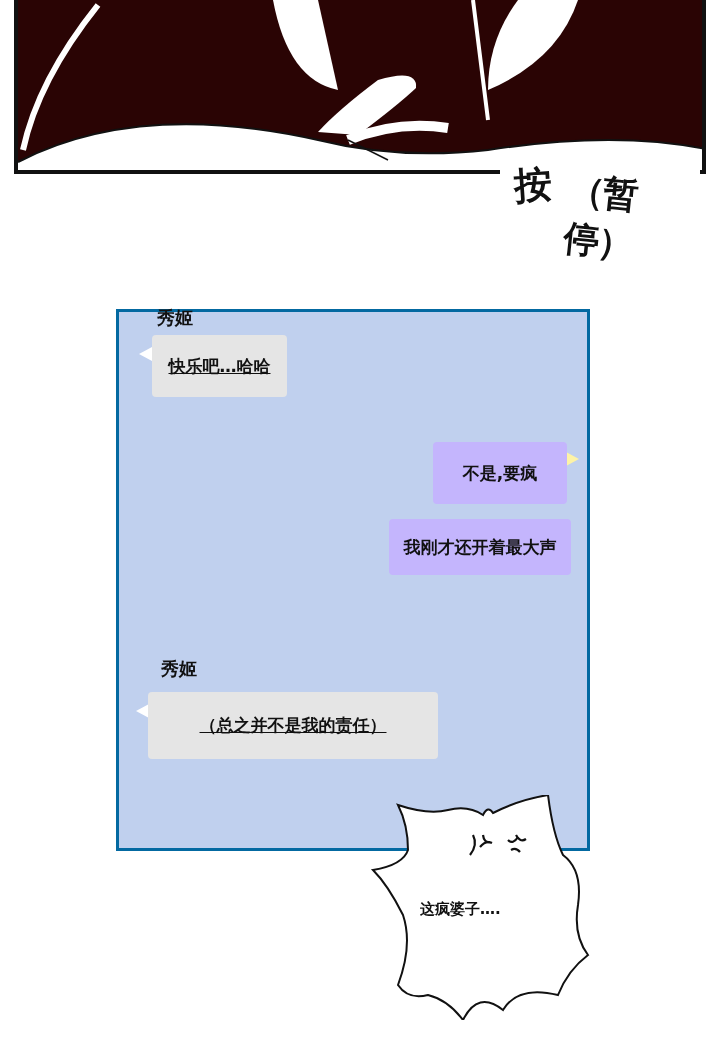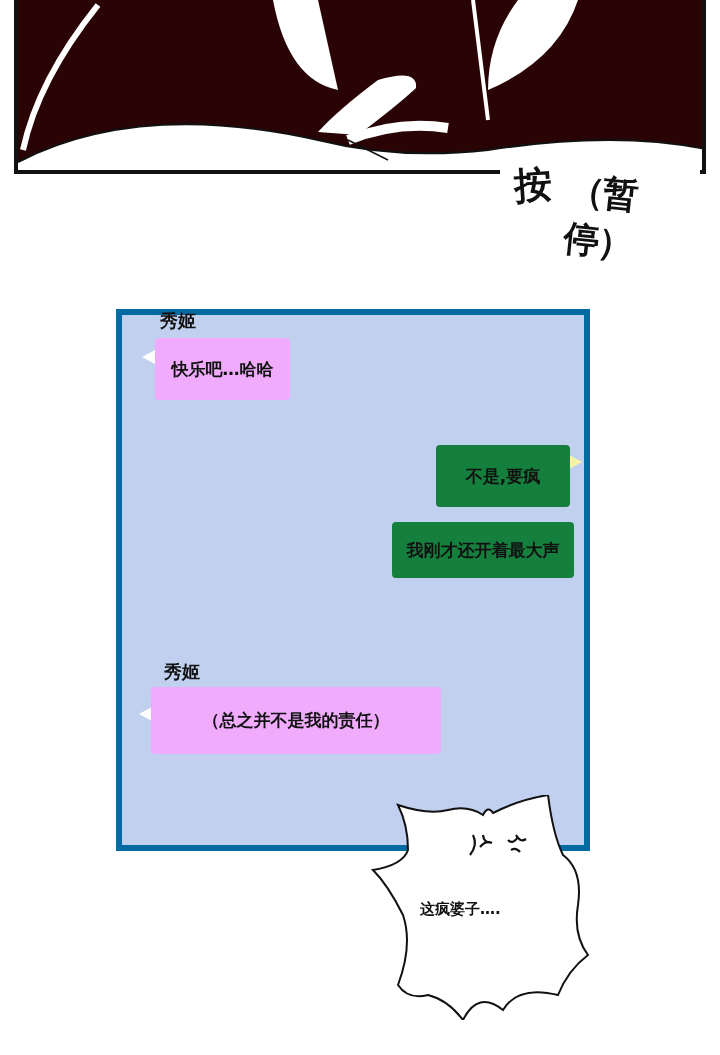--- a/index.html
+++ b/index.html
@@ -3,25 +3,25 @@
 <meta charset="utf-8">
 <style>
   html,body{margin:0;padding:0;background:#fff;}
   body{width:720px;height:1055px;position:relative;overflow:hidden;font-family:"DejaVu Sans",sans-serif;}
   .top-panel{position:absolute;left:14px;top:-4px;width:692px;height:178px;border:4px solid #111;box-sizing:border-box;background:#2a0404;overflow:hidden;}
   .top-panel svg{position:absolute;left:0;top:0;}
   .sfx{position:absolute;left:500px;top:150px;width:200px;height:80px;background:#fff;}
   .sfx span{position:absolute;font-weight:bold;color:#111;}
   .sfx .a{left:14px;top:10px;font-size:38px;transform:rotate(-4deg);}
   .sfx .b{left:66px;top:22px;font-size:36px;transform:rotate(6deg);letter-spacing:-2px;}
-  .chat{position:absolute;left:116px;top:309px;width:474px;height:542px;background:#c0d0ee;border:6px solid #0369a1;box-sizing:border-box;}
+  .chat{position:absolute;left:116px;top:309px;width:474px;height:542px;background:#c0d0ee;border:3px solid #0369a1;box-sizing:border-box;}
   .name{position:absolute;font-size:18px;font-weight:bold;color:#111;}
   .bubble{position:absolute;border-radius:4px;font-size:17px;font-weight:bold;color:#111;display:flex;align-items:center;justify-content:center;white-space:nowrap;}
-  .bubble.white{background:#f0abfc;}
-  .bubble.yellow{background:#15803d;}
+  .bubble.white{background:#e5e5e5;text-decoration:underline;}
+  .bubble.yellow{background:#c4b5fd;}
   .tail-l{position:absolute;width:0;height:0;border-top:7px solid transparent;border-bottom:7px solid transparent;border-right:13px solid #fff;}
   .tail-r{position:absolute;width:0;height:0;border-top:7px solid transparent;border-bottom:7px solid transparent;border-left:13px solid #fdf3a6;}
   .burst{position:absolute;left:368px;top:795px;width:225px;height:225px;}
   .burst-text{position:absolute;left:420px;top:900px;font-size:15px;font-weight:bold;color:#111;}
 </style>
 </head>
 <body>
 
 <div class="top-panel">
   <svg width="692" height="178" viewBox="0 0 692 178">
@@ -45,21 +45,21 @@
   <div class="name" style="left:38px;top:-6px;">秀姬</div>
   <div class="tail-l" style="left:20px;top:35px;"></div>
   <div class="bubble white" style="left:33px;top:23px;width:135px;height:62px;">快乐吧…哈哈</div>
 
   <div class="tail-r" style="left:447px;top:140px;"></div>
   <div class="bubble yellow" style="left:314px;top:130px;width:134px;height:62px;">不是,要疯</div>
   <div class="bubble yellow" style="left:270px;top:207px;width:182px;height:56px;">我刚才还开着最大声</div>
 
   <div class="name" style="left:42px;top:345px;">秀姬</div>
   <div class="tail-l" style="left:17px;top:392px;"></div>
-  <div class="bubble white" style="left:29px;top:372px;width:290px;height:67px;">（总之并不是我的责任）</div>
+  <div class="bubble white" style="left:29px;top:380px;width:290px;height:67px;">（总之并不是我的责任）</div>
 </div>
 
 <svg class="burst" viewBox="0 0 225 225">
   <path d="M30 10 Q60 20 80 15 Q100 10 115 20 Q120 10 125 18 Q150 5 180 0 Q185 40 195 60 Q215 75 210 110 Q205 140 220 160 Q200 175 190 200 Q150 190 135 215 Q110 195 95 225 Q80 205 60 200 Q40 205 30 190 Q45 150 35 120 Q20 90 5 75 Q35 70 40 55 Q40 30 30 10 Z" fill="#fff" stroke="#111" stroke-width="2"></path>
   <g stroke="#111" stroke-width="2.2" fill="none">
     <path d="M105 40 Q110 50 102 60"></path>
       <path d="M112 52 Q118 45 124 48"></path>
       <path d="M115 40 Q116 48 122 47"></path>
     <path d="M140 45 Q145 50 150 42"></path>
       <path d="M143 55 Q148 52 152 57"></path>

